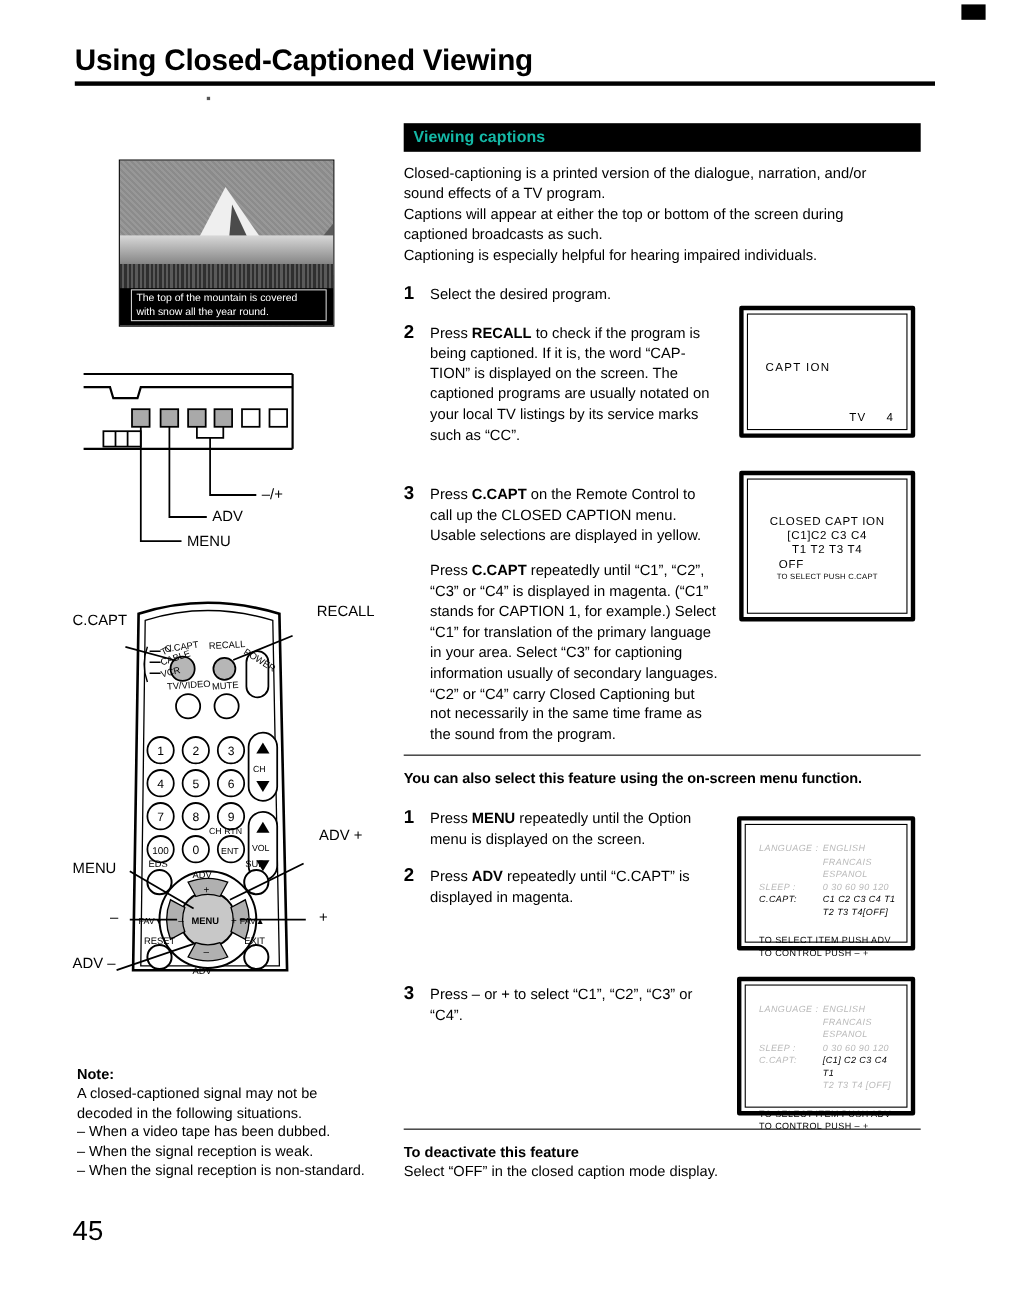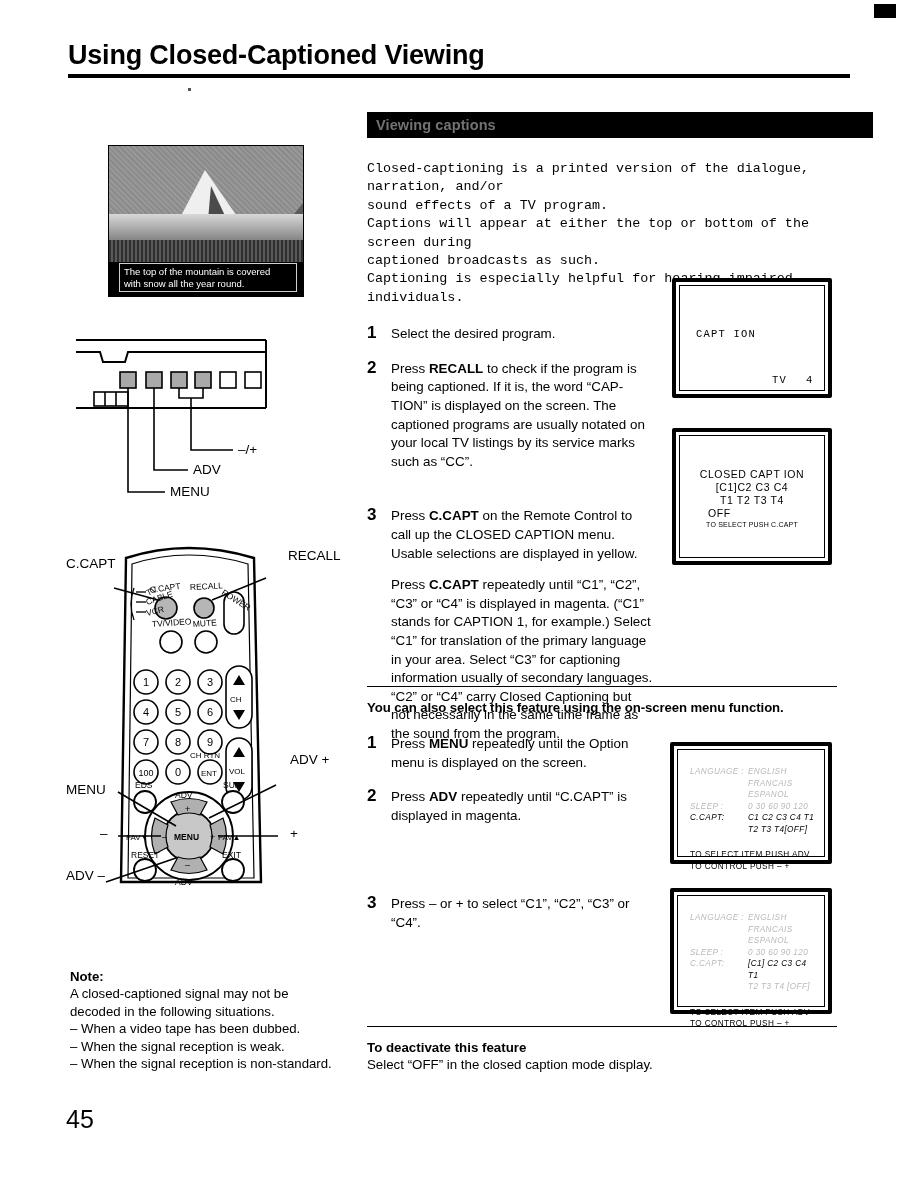--- a/index.html
+++ b/index.html
@@ -109,31 +109,30 @@
 
   .page-num {
     position: absolute; left: 66px; top: 1105px;
     font-size: 25px; font-weight: normal;
   }
 
   
   .right-col { position: absolute; left: 367px; top: 112px; width: 472px; }
 
   .section-bar {
-    background: #000; color: #737373;
+    background: #000; color: #14b8a6;
     font-size: 14.5px; font-weight: bold;
     padding: 5px 0 5px 9px;
-    width: 506px;
+    width: 470px;
     letter-spacing: .1px;
   }
   .intro {
-    margin-top: 22px;
+    margin-top: 11px;
     font-size: 13.4px; line-height: 18.4px;
     width: 460px;
-    font-family: Liberation Mono, monospace;
   }
 
   .step { position: relative; padding-left: 24px; margin-top: 14px; }
   .step .num {
     position: absolute; left: 0; top: -2px;
     font-size: 17px; font-weight: bold;
   }
   .step .body { font-size: 13.4px; line-height: 18.6px; width: 262px; }
   .step .body b { font-weight: bold; }
   .step .body .gap { display:block; height: 13px; }
@@ -145,21 +144,21 @@
     border: 4px solid #000;
     border-radius: 2px;
   }
   .tv .inner {
     position:absolute; inset: 3px;
     border: 1px solid #000;
     background:#fff;
   }
   .osd {
     position:absolute; left: 0; right:0;
-    font-family: Liberation Mono, monospace;
+    font-family: Liberation Sans, sans-serif;
     letter-spacing: 1.2px;
   }
 
   .hr-rule { position:absolute; background:#000; height:1px; }
 
   .lead {
     font-size: 13.2px; font-weight: bold;
     letter-spacing: -0.1px;
   }
   .deact-title { font-size: 13.3px; font-weight: bold; }

